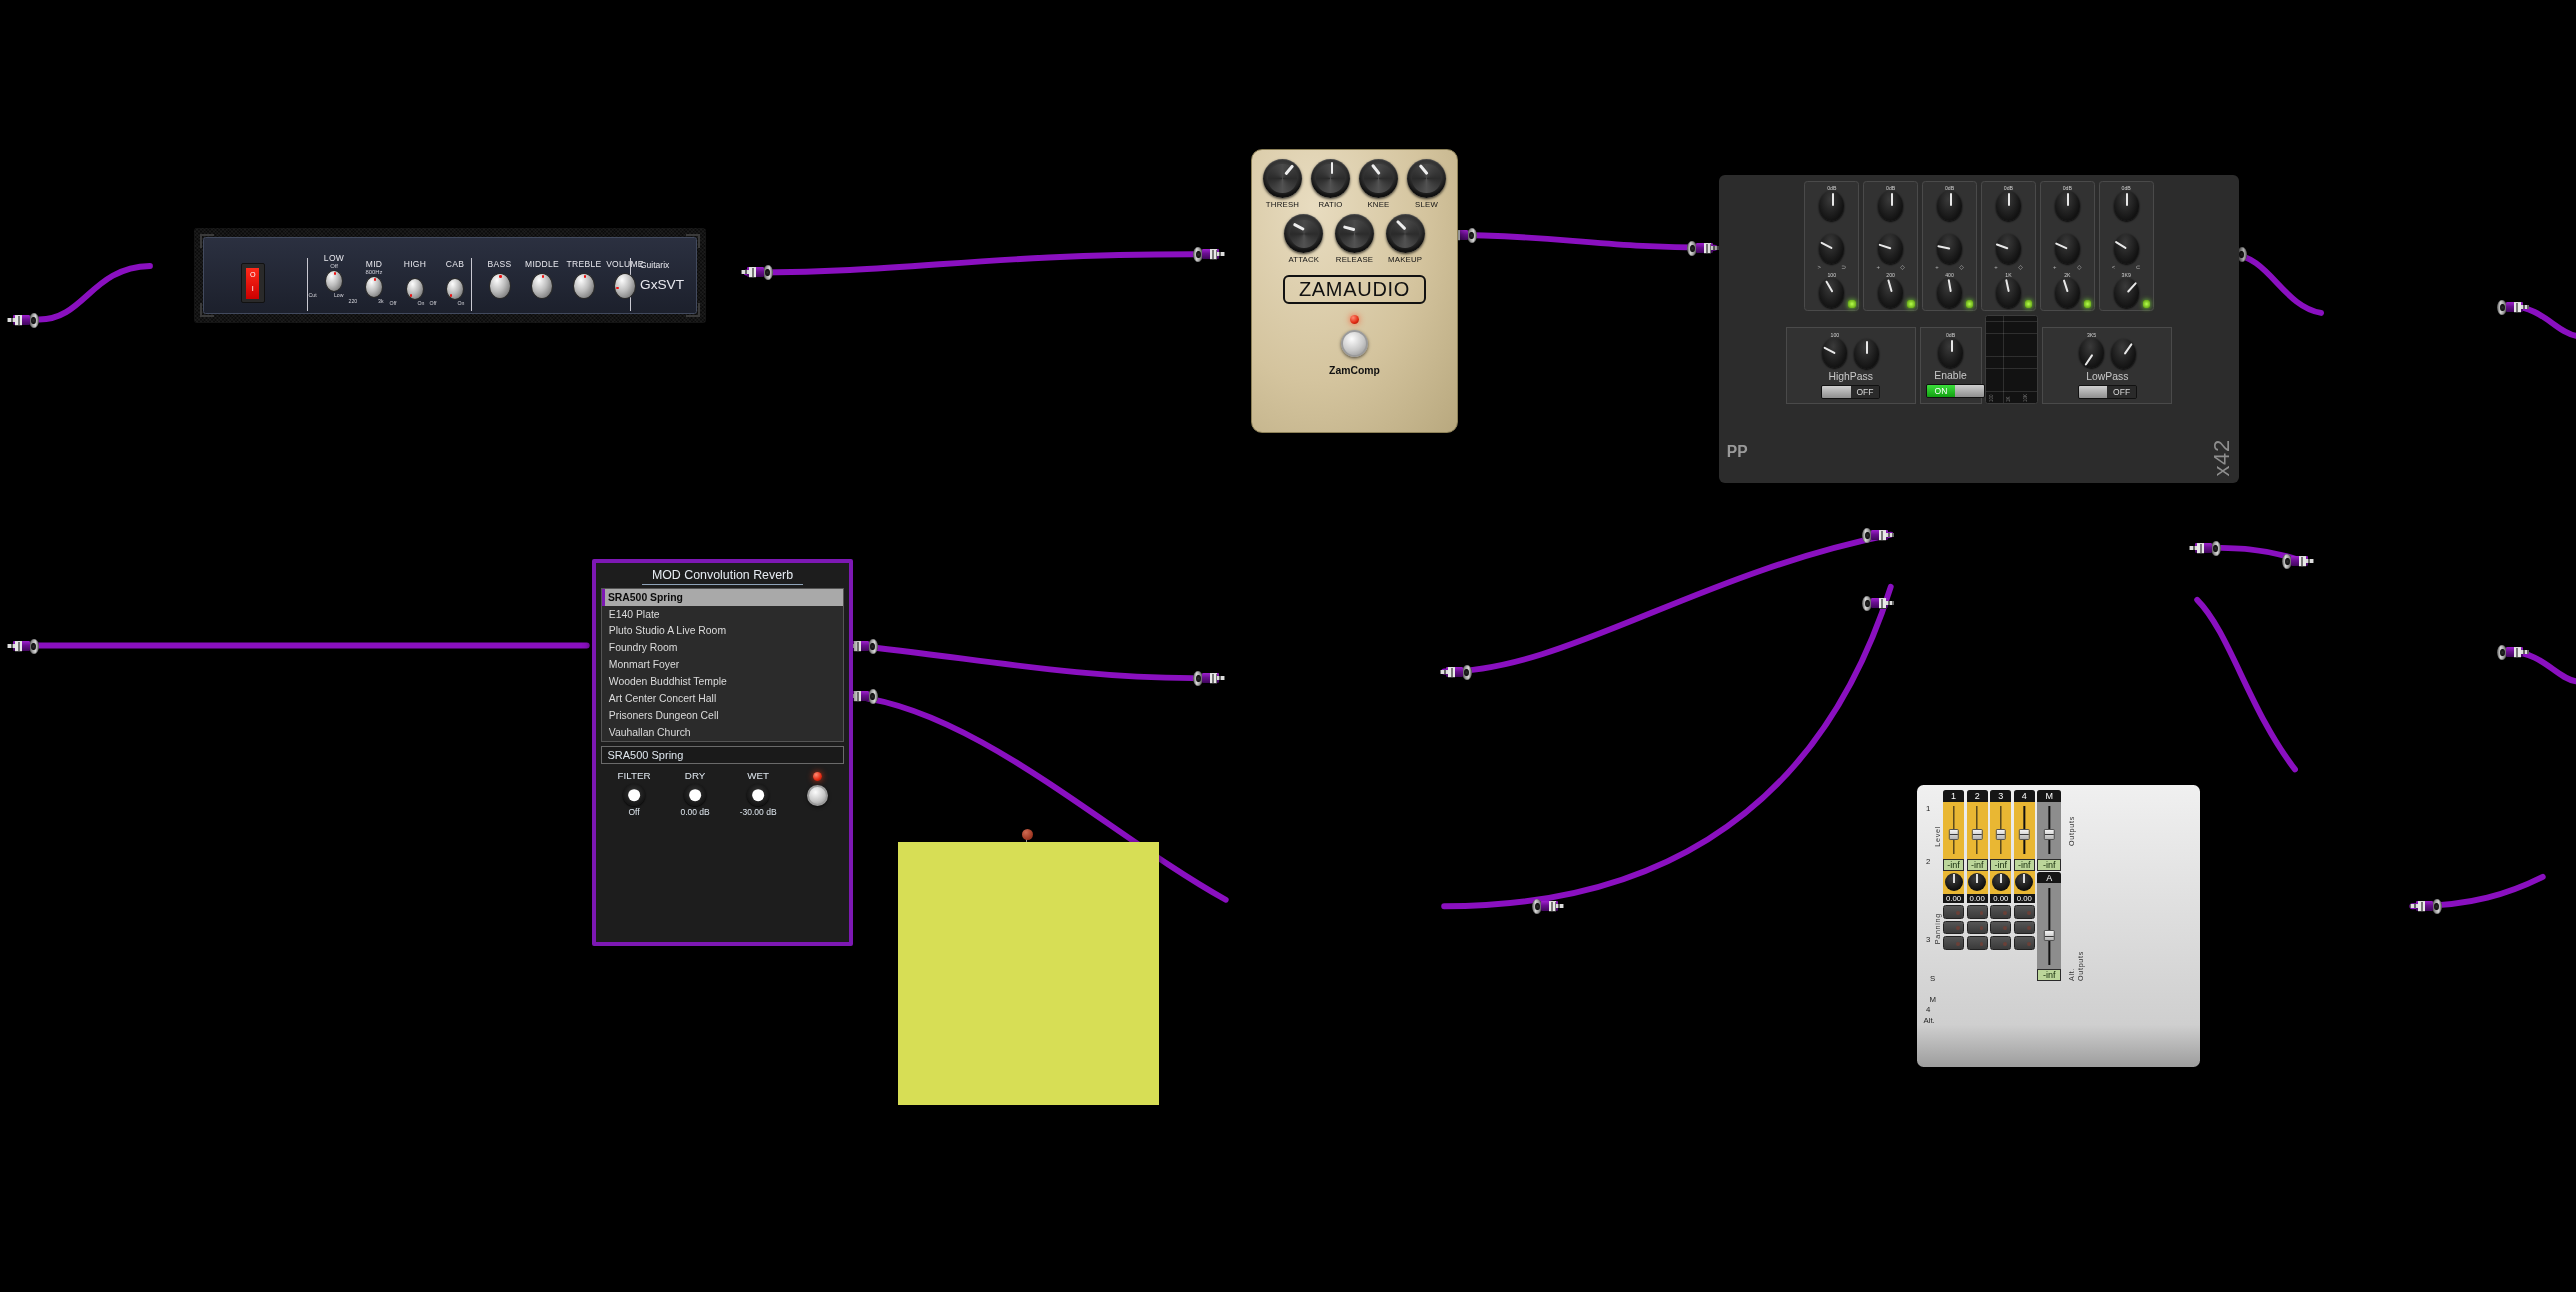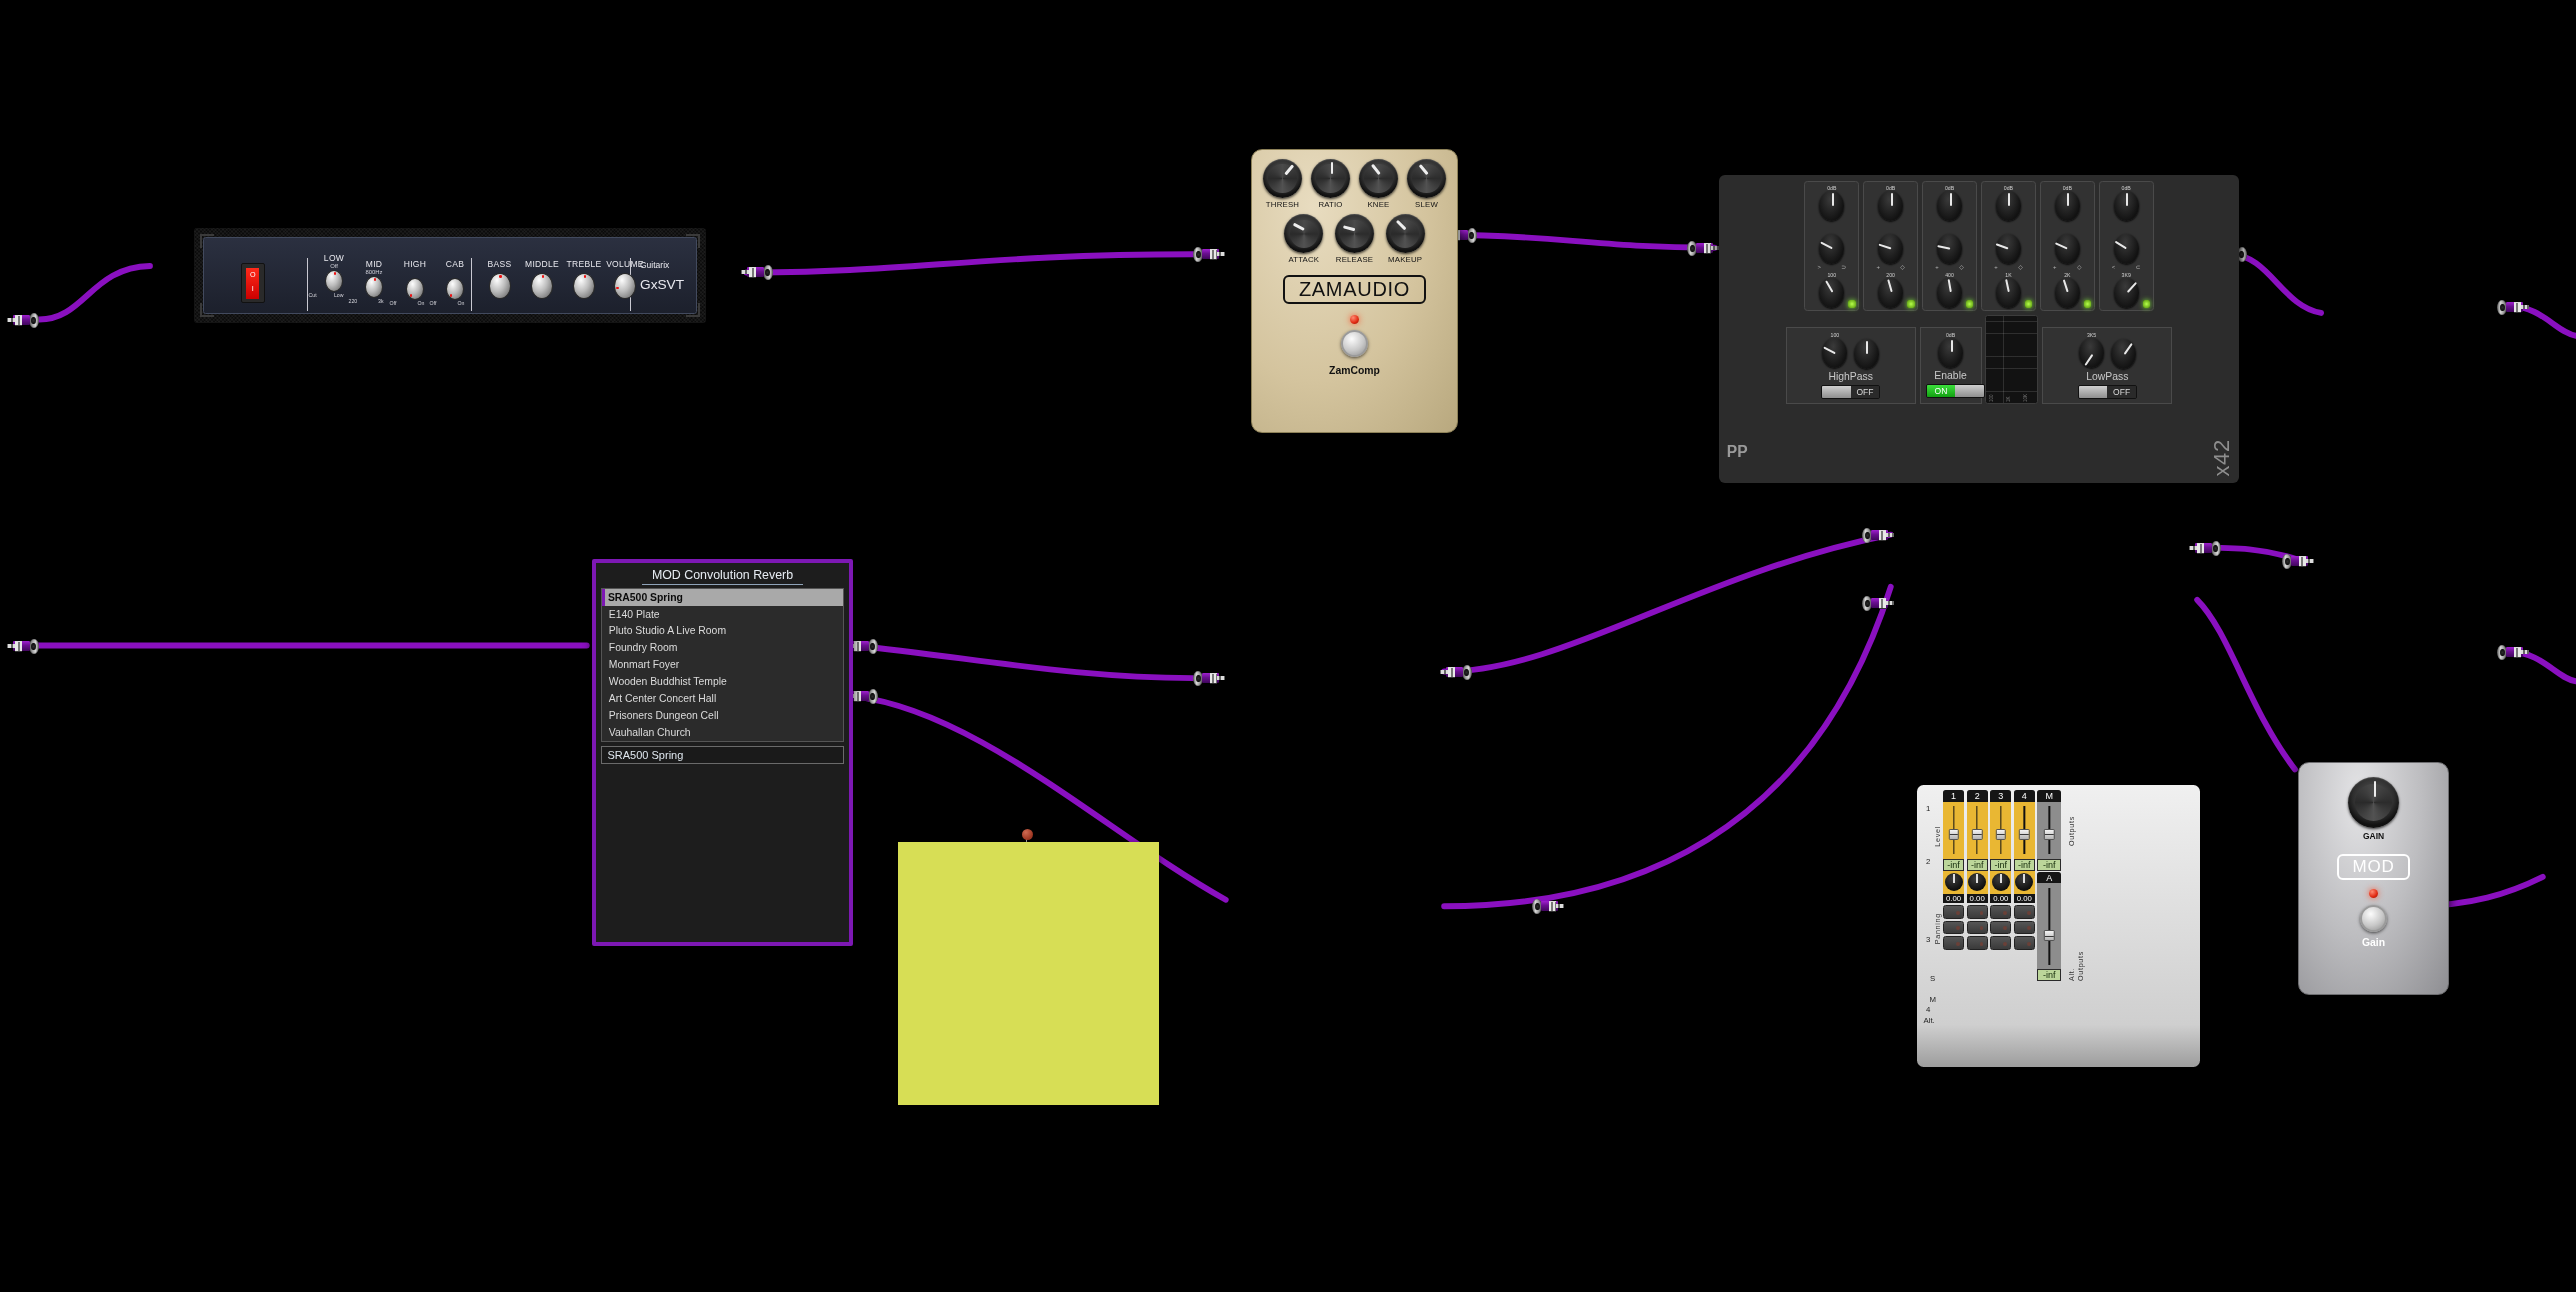--- a/index.html
+++ b/index.html
@@ -753,45 +753,56 @@
         <div class="vfield">-inf</div>
       </div>
 
       <div class="mx-right">
         <span class="mx-vlbl" style="top:26px;left:3.9px">Outputs</span>
         <span class="mx-vlbl" style="top:150px;left:3.9px">Alt. Outputs</span>
       </div>
     </div>
   </div>
 
-  <div class="dev pedal silver" style="left:2298px;top:196px;width:151px;height:233px">
-    <div class="pk" style="width:51px;height:51px;margin:14.3px auto 0">
-        <span class="ptr" style="transform:rotate(0deg)"></span>
-      </div>
-    <div style="text-align:center;font-size:8.5px;font-weight:bold;color:#111;margin-top:2.6px">GAIN</div>
-    <div class="logo-box wh" style="margin:13px 38px 0;font-size:17px">MOD</div>
-    <div class="led" style="margin:9px auto 0"></div>
-    <div class="fsw" style="margin:6.5px auto 0"></div>
-    <div class="ped-name wh" style="margin-top:5.2px">Gain</div>
-  </div>
 
   <div class="dev rv" style="left:592px;top:559px;width:261px;height:387px">
     <div class="rv-title"><span>MOD Convolution Reverb</span></div>
     <div class="rv-list">
       <div class="rv-item sel">SRA500 Spring</div>
       <div class="rv-item">E140 Plate</div>
       <div class="rv-item">Pluto Studio A Live Room</div>
       <div class="rv-item">Foundry Room</div>
       <div class="rv-item">Monmart Foyer</div>
       <div class="rv-item">Wooden Buddhist Temple</div>
       <div class="rv-item">Art Center Concert Hall</div>
       <div class="rv-item">Prisoners Dungeon Cell</div>
       <div class="rv-item">Vauhallan Church</div>
     </div>
     <div class="rv-cur">SRA500 Spring</div>
+    <div class="rv-ctl">
+      <div class="rv-c">
+        <div class="t">FILTER</div>
+        <div class="rk"></div>
+        <div class="v">Off</div>
+      </div>
+      <div class="rv-c">
+        <div class="t">DRY</div>
+        <div class="rk"></div>
+        <div class="v">0.00 dB</div>
+      </div>
+      <div class="rv-c">
+        <div class="t">WET</div>
+        <div class="rk"></div>
+        <div class="v">-30.00 dB</div>
+      </div>
+      <div class="rv-c">
+        <div class="led" style="margin:2px auto 3.9px"></div>
+        <div class="fsw" style="width:21px;height:21px;border-width:2px;margin:0 auto"></div>
+      </div>
+    </div>
   </div>
 
   <div class="dev" style="left:898px;top:829px;width:261px;height:276px">
     <div class="pin" style="left:124px;top:0"></div>
     <div class="pin-n" style="left:128px;top:9px"></div>
     <div class="note" style="position:absolute;left:0;top:13px;width:261px;height:263px"></div>
   </div>
 
 </div>
 

